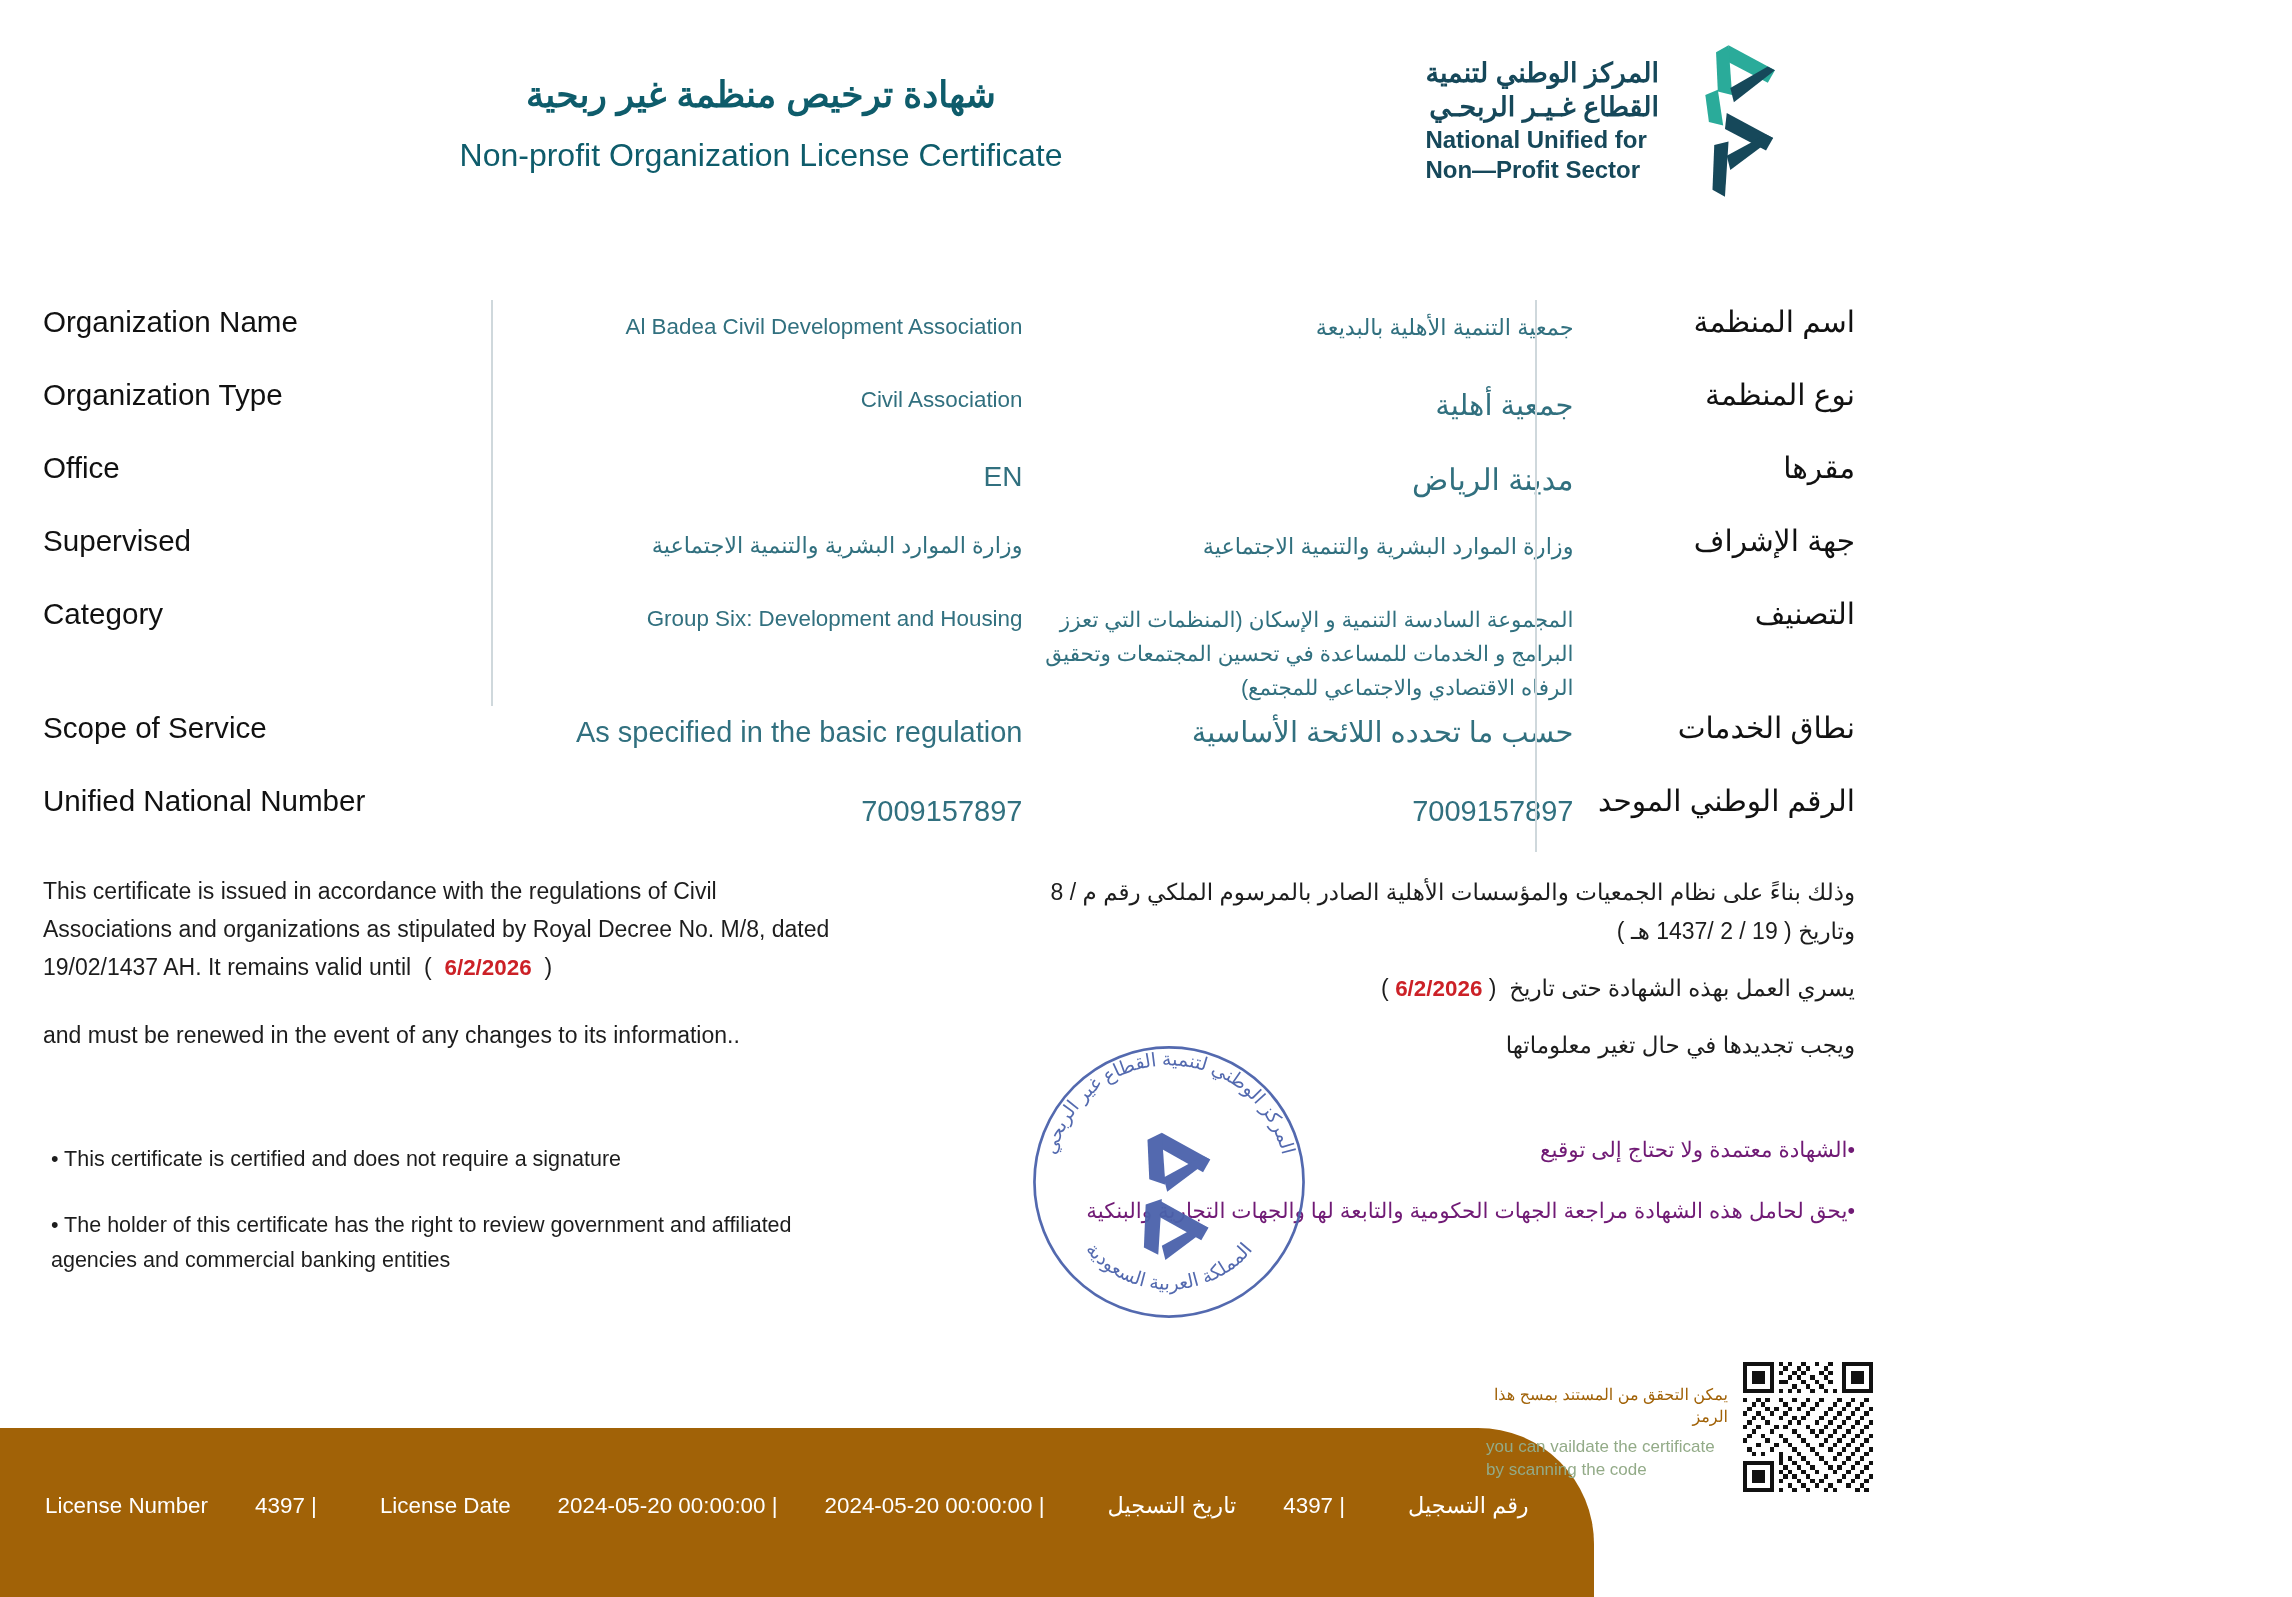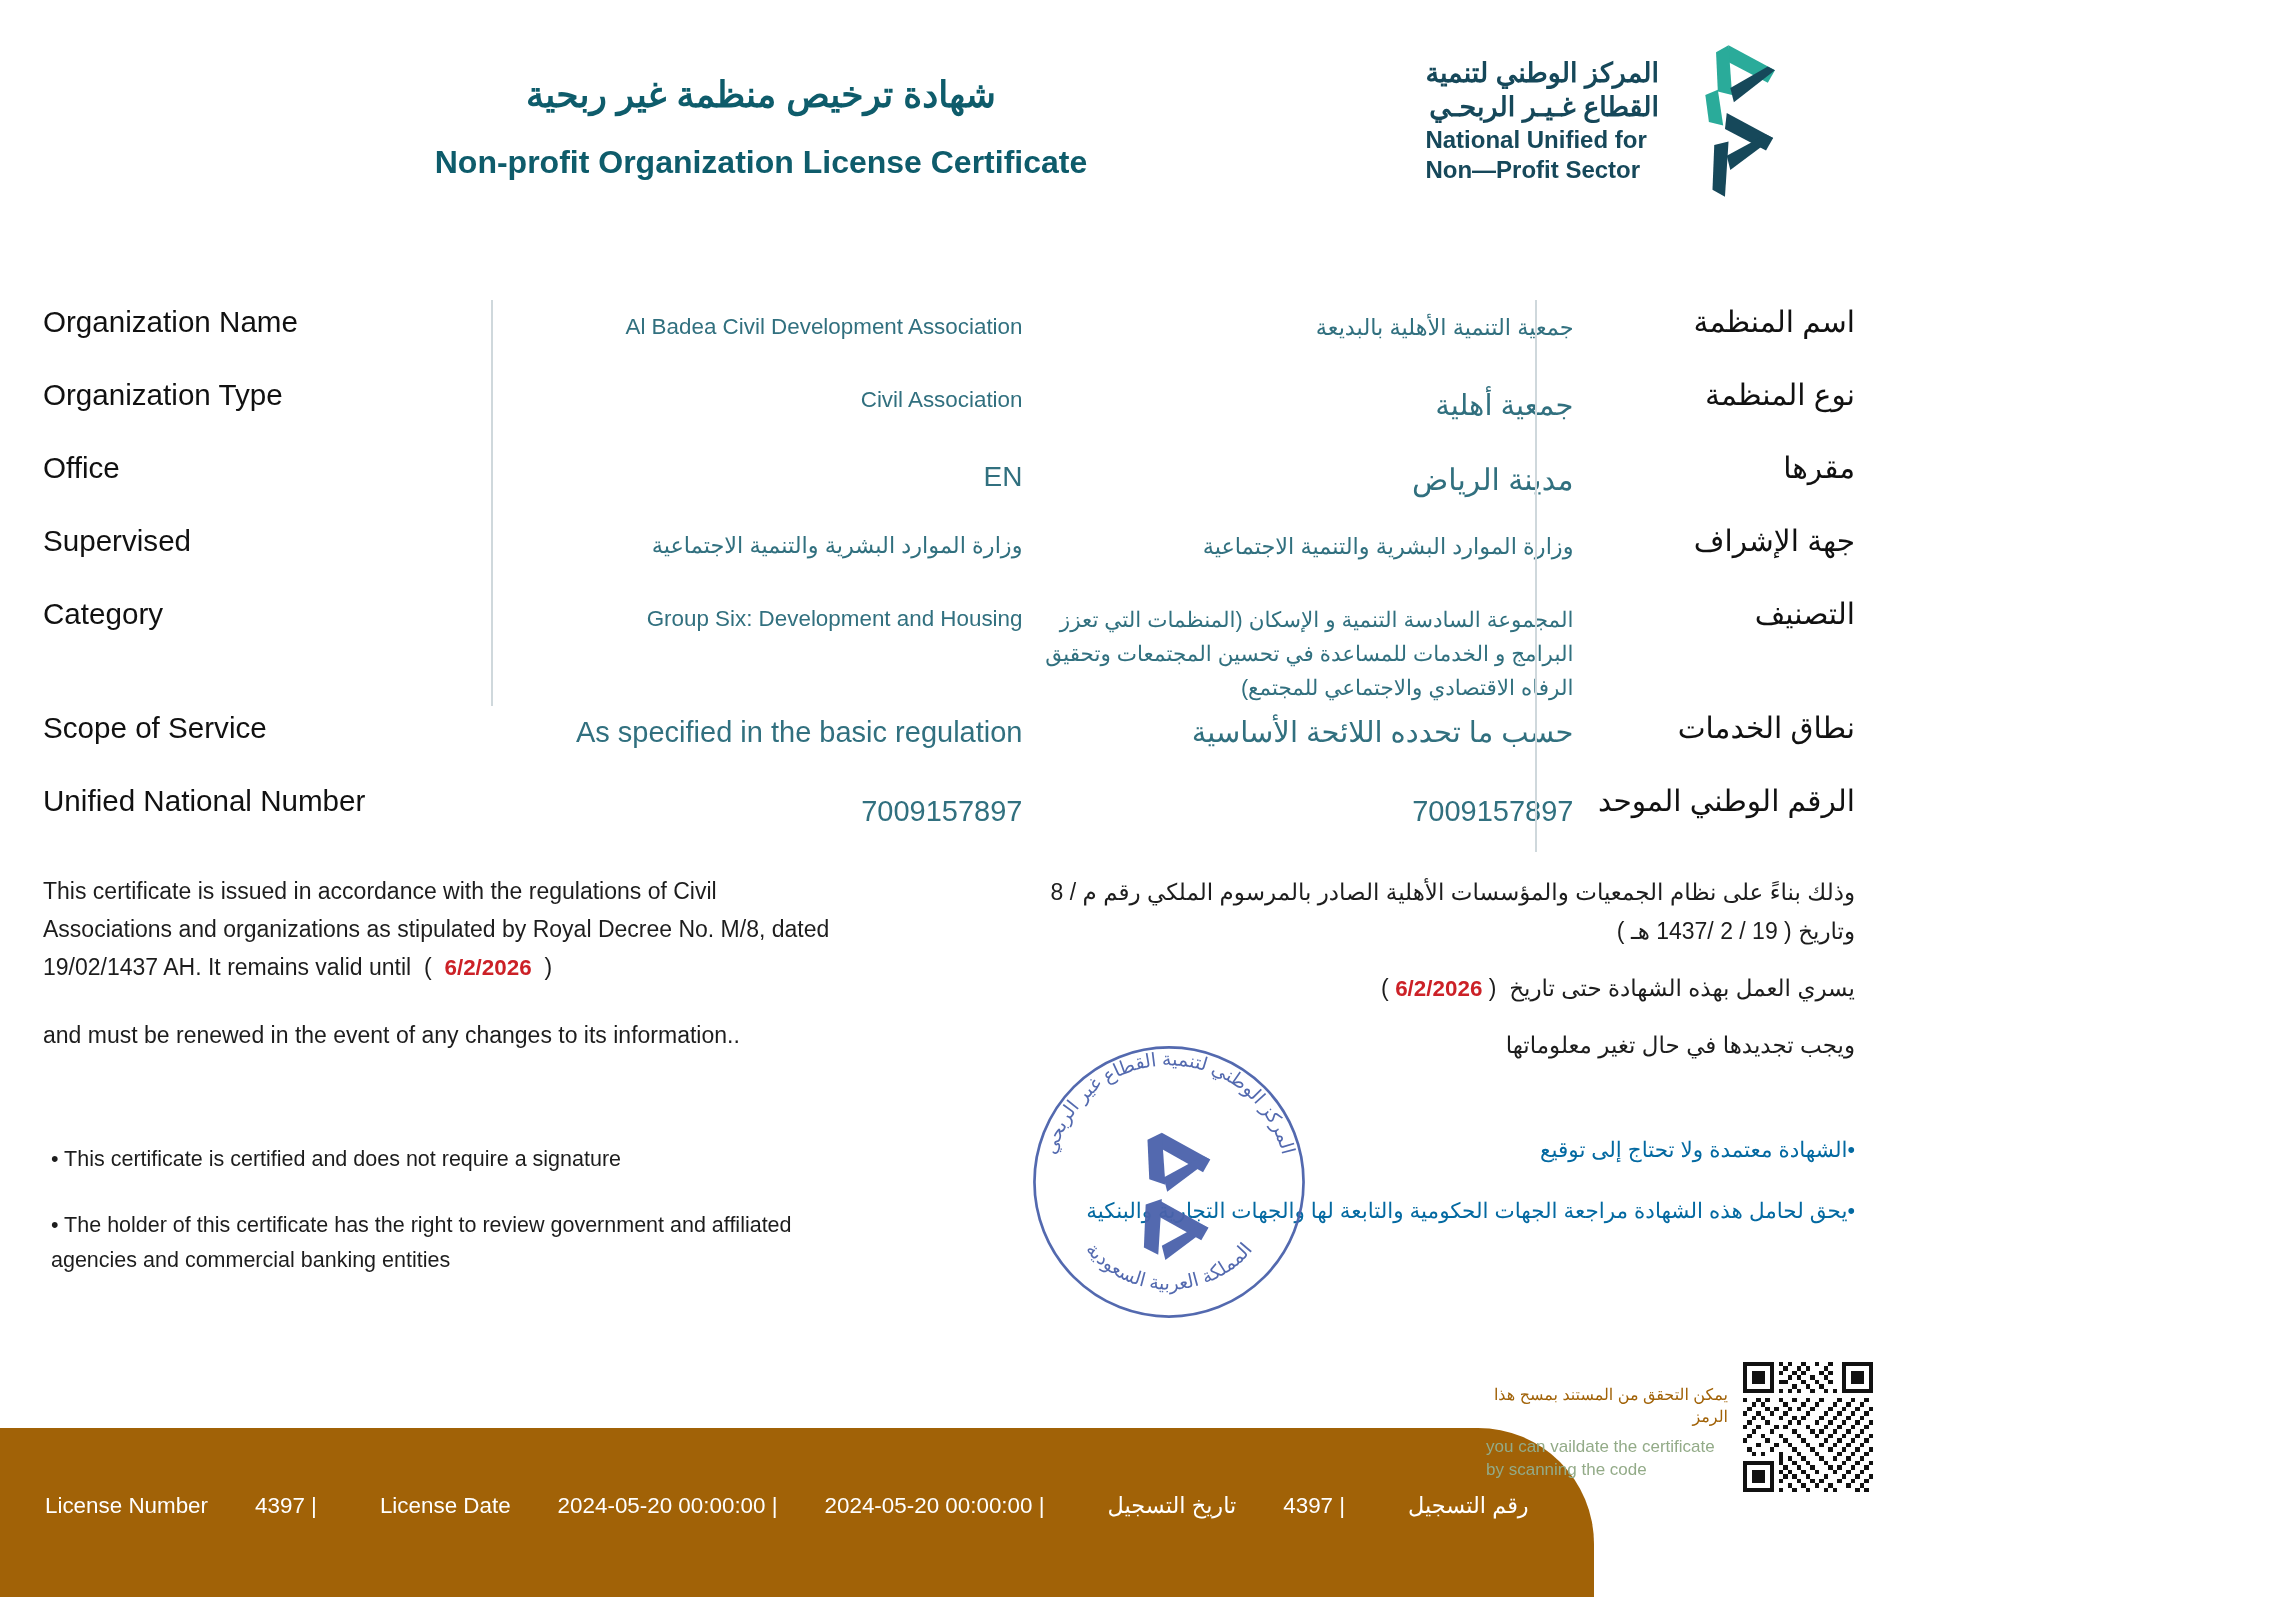--- a/index.html
+++ b/index.html
@@ -35,24 +35,24 @@
   }
   .title-ar {
     font-size: 36px;
     font-weight: bold;
     color: #0e5c6b;
     direction: rtl;
     line-height: 1.3;
   }
   .title-en {
     font-size: 32px;
-    font-weight: bold;
+    font-weight: normal;
     color: #0e5c6b;
     line-height: 1.4;
-    margin-top: 21px;
+    margin-top: 14px;
   }
 
   .logo-wrap {
     position: absolute;
     right: 107px;
     top: 36px;
     display: flex;
     align-items: center;
     gap: 16px;
   }
@@ -189,21 +189,21 @@
   .para-ar .p3 { margin-top: 18px; }
   .bullets-ar {
     position: absolute;
     right: 0;
     top: 260px;
     width: 770px;
     direction: rtl;
     text-align: right;
     font-size: 21.5px;
     line-height: 1.6;
-    color: #0369a1;
+    color: #701a75;
   }
   .bullets-ar .b { margin-bottom: 27px; }
   .red { color: #cc2127; font-weight: bold; font-size: 22.4px; }
   .paren { color: #1d1d1d; }
 
   
   .stamp {
     position: absolute;
     left: 1021px;
     top: 1034px;

